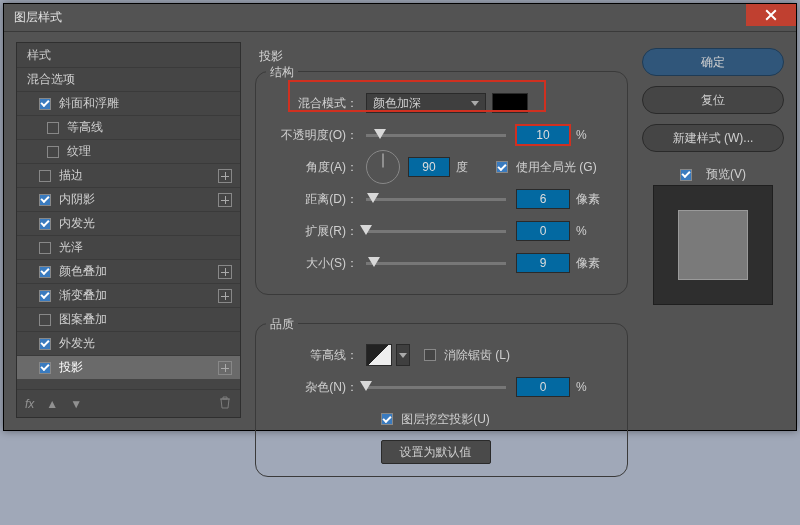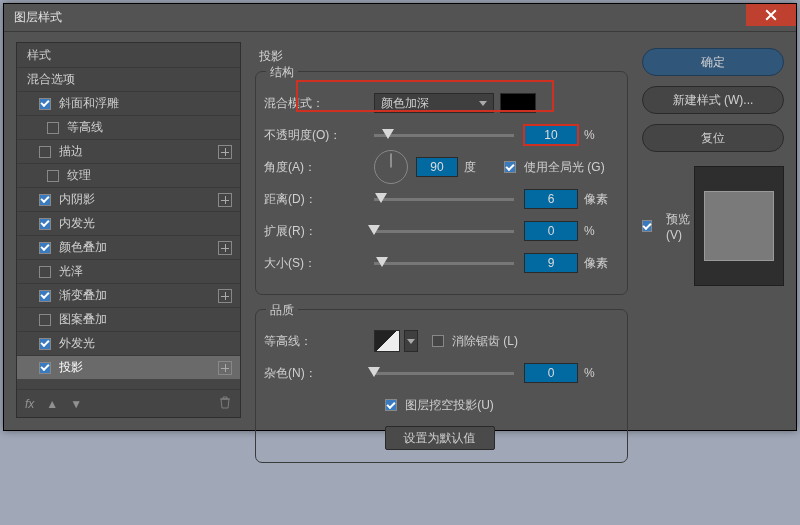--- a/index.html
+++ b/index.html
@@ -23,44 +23,44 @@
 .cbx.checked{background:#3a7bbf}
 .cbx.checked::after{content:"";width:6px;height:3px;border-left:2px solid #fff;border-bottom:2px solid #fff;transform:rotate(-45deg);margin-top:-2px}
 .plus{position:absolute;right:8px;top:5px;width:14px;height:14px;border:1px solid #888;display:flex;align-items:center;justify-content:center;cursor:pointer}
 .plus::before{content:"";position:absolute;width:8px;height:1px;background:#aaa}
 .plus::after{content:"";position:absolute;width:1px;height:8px;background:#aaa}
 .panel-footer{height:28px;border-top:1px solid #3a3a3a;margin-top:auto;display:flex;align-items:center;padding:0 8px;gap:12px}
 .panel-footer .ic{opacity:.55}
 .trash{margin-left:auto}
 .midcol{flex:1;position:relative;padding:4px 2px 0 2px}
 .section-title{margin:2px 0 6px 4px;color:#d5d5d5}
-.fieldset{border:1px solid #3a3a3a;border-radius:7px;padding:18px 12px 12px 8px;margin:0 0 14px 0;position:relative}
+.fieldset{border:1px solid #3a3a3a;border-radius:13px;padding:18px 12px 12px 0;margin:0 0 28px 0;position:relative}
 .fieldset .legend{position:absolute;top:-8px;left:10px;background:#535353;padding:0 4px}
 .frow{display:flex;align-items:center;height:26px;margin-bottom:6px}
-.flabel{width:110px;padding-right:8px}
+.flabel{width:110px;text-align:right;padding-right:8px}
 .select{width:120px;height:20px;background:#3f3f3f;border:1px solid #2a2a2a;display:flex;align-items:center;padding:0 6px;position:relative;cursor:pointer}
 .select .caret{margin-left:auto;width:0;height:0;border-left:4px solid transparent;border-right:4px solid transparent;border-top:5px solid #aaa}
 .swatch{width:36px;height:20px;background:#000;border:1px solid #2a2a2a;cursor:pointer}
 .redbox{position:absolute;border:2px solid #d03020;pointer-events:none}
 .slider{flex:1;max-width:140px;height:3px;background:#777;position:relative;margin-right:10px}
 .slider .thumb{position:absolute;top:-5px;width:0;height:0;border-left:6px solid transparent;border-right:6px solid transparent;border-top:10px solid #d8d8d8;transform:translateX(-6px);cursor:pointer}
 .numbox{width:54px;height:20px;background:#0369a1;border:1px solid #2a2a2a;color:#ddd;padding:0 4px;text-align:center}
 .numbox.hl{outline:2px solid #d03020;outline-offset:-1px}
 .unit{width:36px;padding-left:6px}
 .anglectrl{width:34px;height:34px;border:1px solid #888;border-radius:50%;position:relative;margin-right:8px;background:#535353}
 .anglectrl::after{content:"";position:absolute;left:50%;top:50%;width:14px;height:1px;background:#ccc;transform-origin:left center;transform:rotate(-90deg)}
 .contour{width:26px;height:22px;border:1px solid #2a2a2a;background:linear-gradient(135deg,#222 0 49%,#eee 50% 100%);margin-right:4px;cursor:pointer}
 .contour-dd{width:14px;height:22px;border:1px solid #2a2a2a;background:#3f3f3f;display:flex;align-items:center;justify-content:center;cursor:pointer}
 .contour-dd .caret{width:0;height:0;border-left:4px solid transparent;border-right:4px solid transparent;border-top:5px solid #aaa}
 .btnrow{display:flex;gap:24px;justify-content:center;margin-top:8px}
 .btn{min-width:110px;height:24px;border:1px solid #2a2a2a;background:#4a4a4a;display:flex;align-items:center;justify-content:center;cursor:pointer;border-radius:2px}
 .rightcol{width:142px;display:flex;flex-direction:column;align-items:stretch;gap:10px;padding-top:6px}
 .pillbtn{height:28px;border:1px solid #2a2a2a;background:#454545;border-radius:14px;display:flex;align-items:center;justify-content:center;cursor:pointer}
 .pillbtn.primary{background:#30567a;border-color:#1f3b55}
-.prevwrap{margin-top:4px;display:flex;align-items:center;gap:2px}
+.prevwrap{margin-top:4px;display:flex;flex-direction:column;align-items:center;gap:2px}
 .prevck{display:flex;align-items:center;gap:6px}
 .preview{width:120px;height:120px;background:#2e2e2e;border:1px solid #1f1f1f;display:flex;align-items:center;justify-content:center}
 .preview .inner{width:70px;height:70px;background:#7a7a7a;border:1px solid #9a9a9a}
 input.numbox{outline:none}
 </style>
 </head>
 <body>
 
 <div class="window">
 
@@ -83,46 +83,46 @@
         </div>
         <div id="style-rows">
             <div class="row eff">
               <span class="cbx checked"></span>
               <span>斜面和浮雕</span>
             </div>
             <div class="row sub">
               <span class="cbx"></span>
               <span>等高线</span>
             </div>
+            <div class="row sub">
+              <span class="cbx"></span>
+              <span>纹理</span>
+            </div>
             <div class="row eff">
               <span class="cbx"></span>
               <span>描边</span>
               <span class="plus"></span>
             </div>
-            <div class="row sub">
-              <span class="cbx"></span>
-              <span>纹理</span>
-            </div>
             <div class="row eff">
               <span class="cbx checked"></span>
               <span>内阴影</span>
               <span class="plus"></span>
             </div>
             <div class="row eff">
               <span class="cbx checked"></span>
               <span>内发光</span>
             </div>
             <div class="row eff">
+              <span class="cbx"></span>
+              <span>光泽</span>
+            </div>
+            <div class="row eff">
               <span class="cbx checked"></span>
               <span>颜色叠加</span>
               <span class="plus"></span>
-            </div>
-            <div class="row eff">
-              <span class="cbx"></span>
-              <span>光泽</span>
             </div>
             <div class="row eff">
               <span class="cbx checked"></span>
               <span>渐变叠加</span>
               <span class="plus"></span>
             </div>
             <div class="row eff">
               <span class="cbx"></span>
               <span>图案叠加</span>
             </div>
@@ -247,24 +247,24 @@
             </div>
         </div>
       </div>
     </div>
 
     <div class="rightcol">
       <div class="pillbtn primary">
           <span>确定</span>
         </div>
       <div class="pillbtn">
+          <span>复位</span>
+        </div>
+      <div class="pillbtn">
           <span>新建样式 (W)...</span>
-        </div>
-      <div class="pillbtn">
-          <span>复位</span>
         </div>
       <div class="prevwrap">
         <div class="prevck">
           <span class="cbx checked"></span>
           <span>预览(V)</span>
         </div>
         <div class="preview">
             <div class="inner"></div>
           </div>
       </div>

